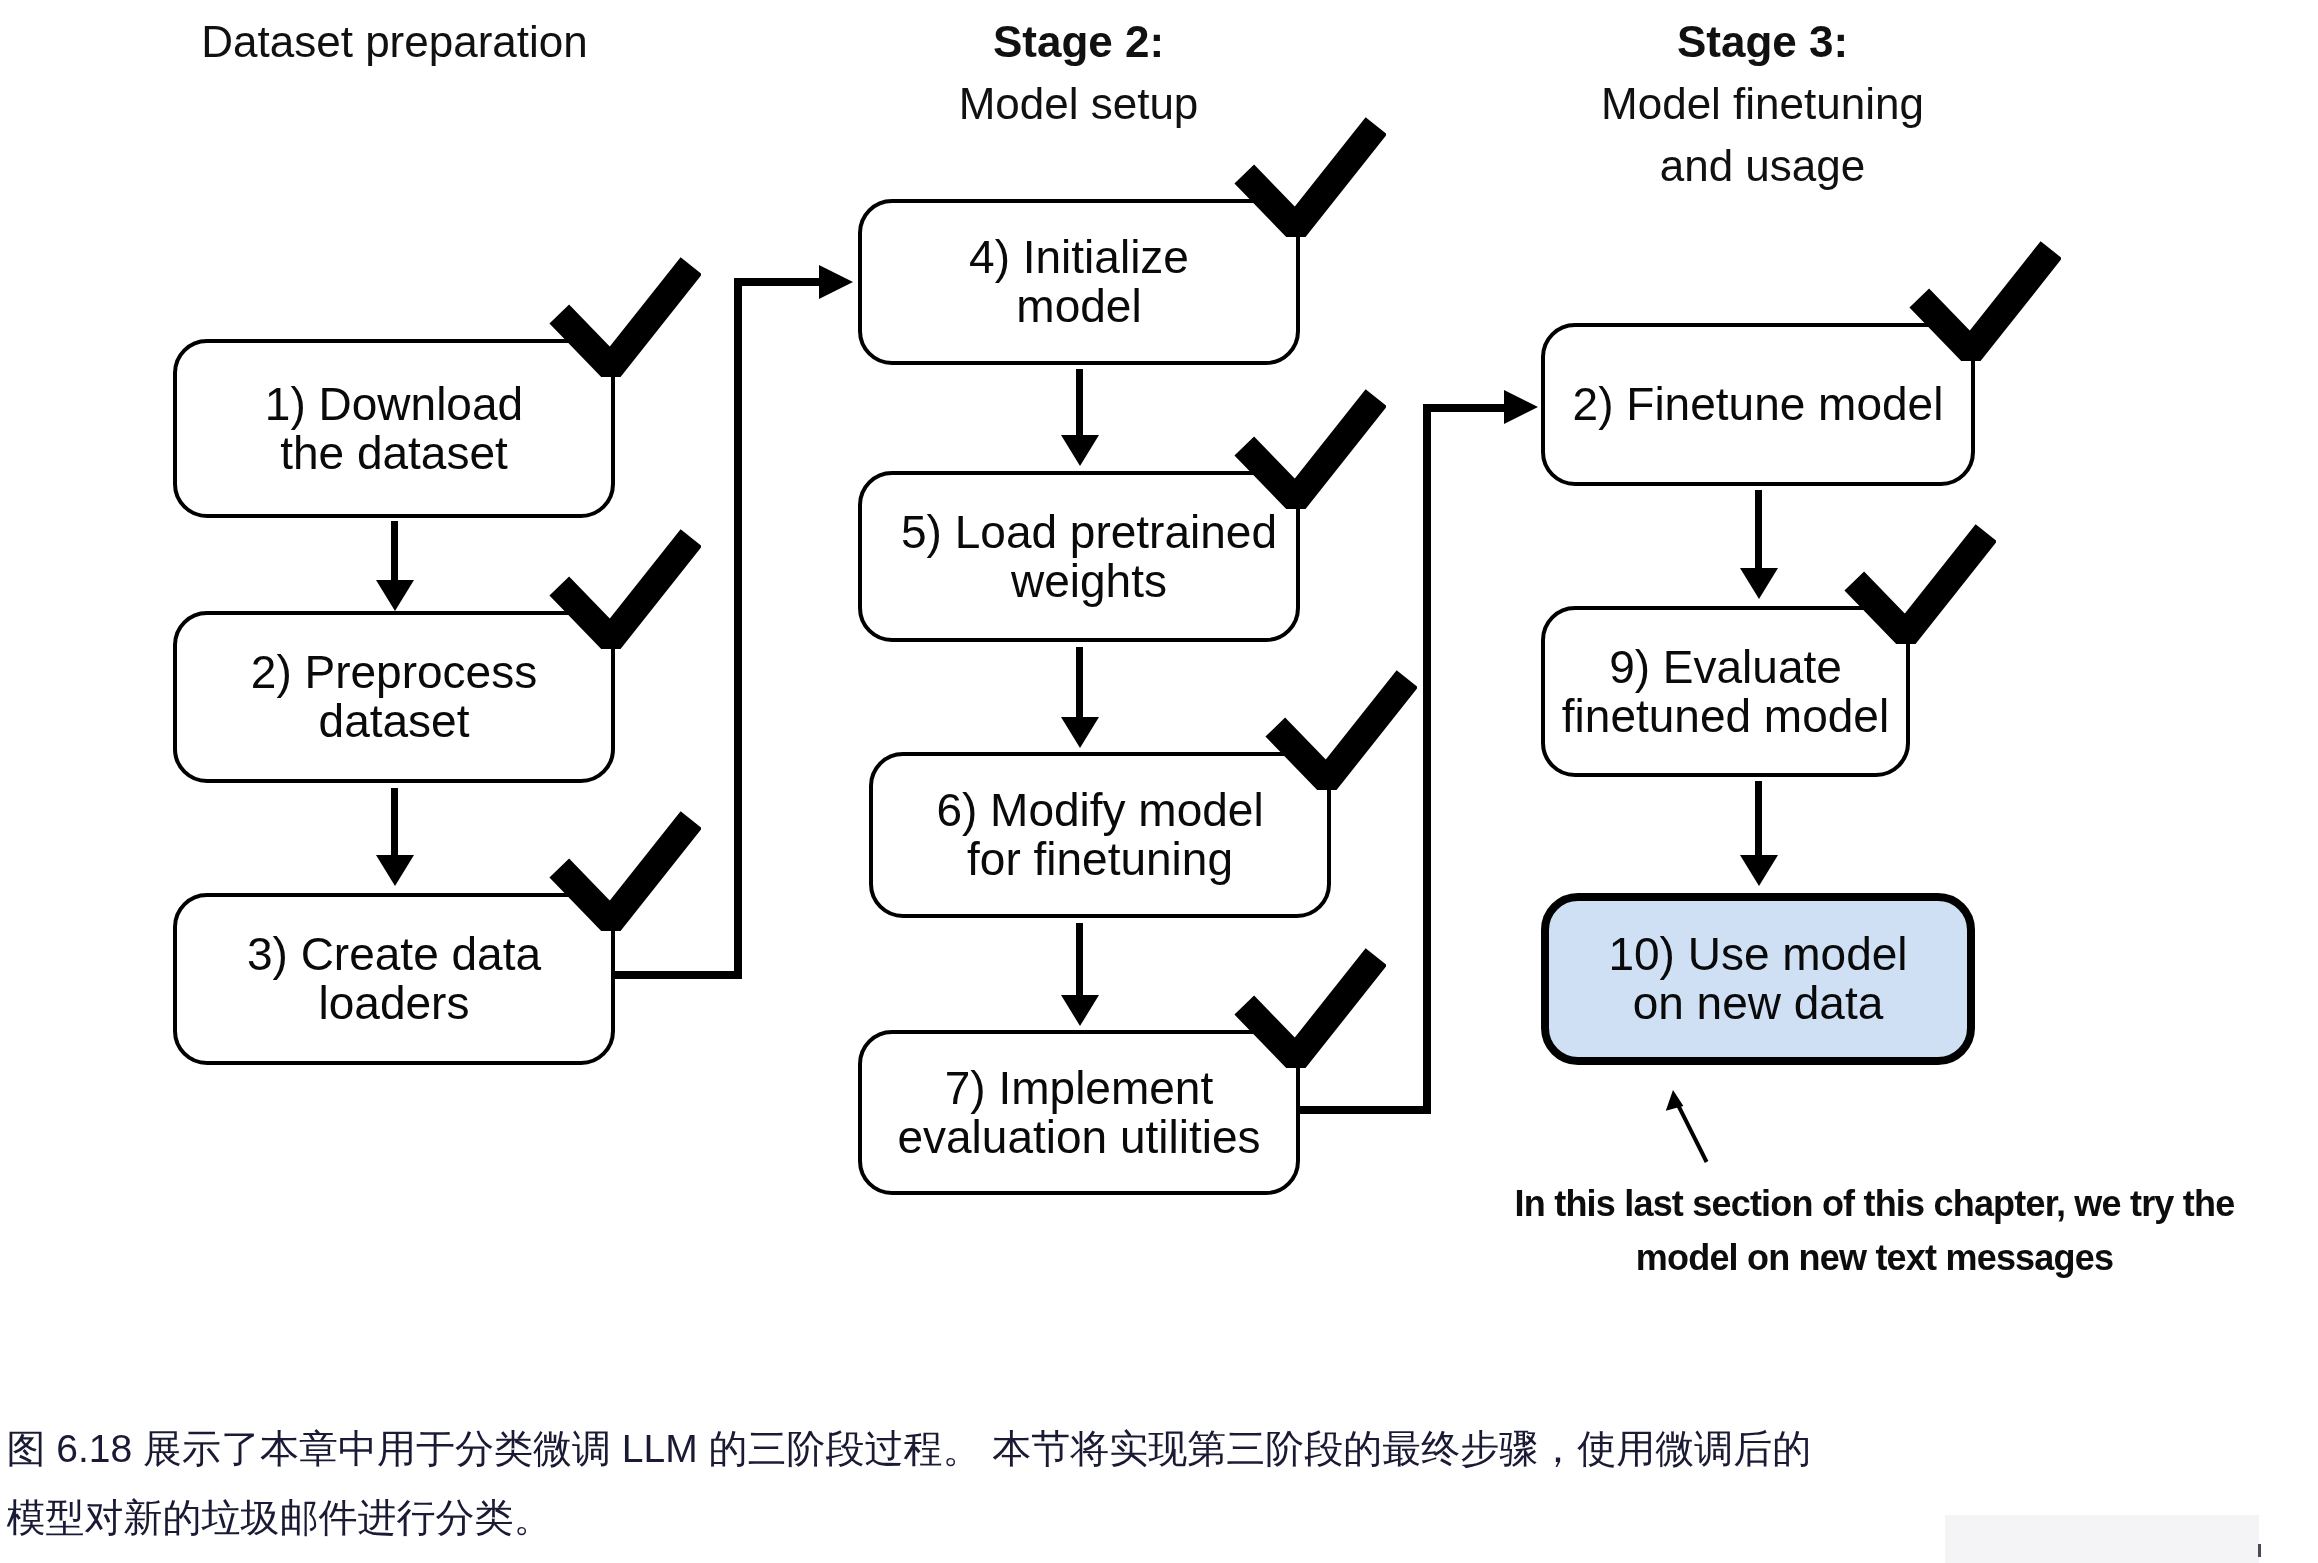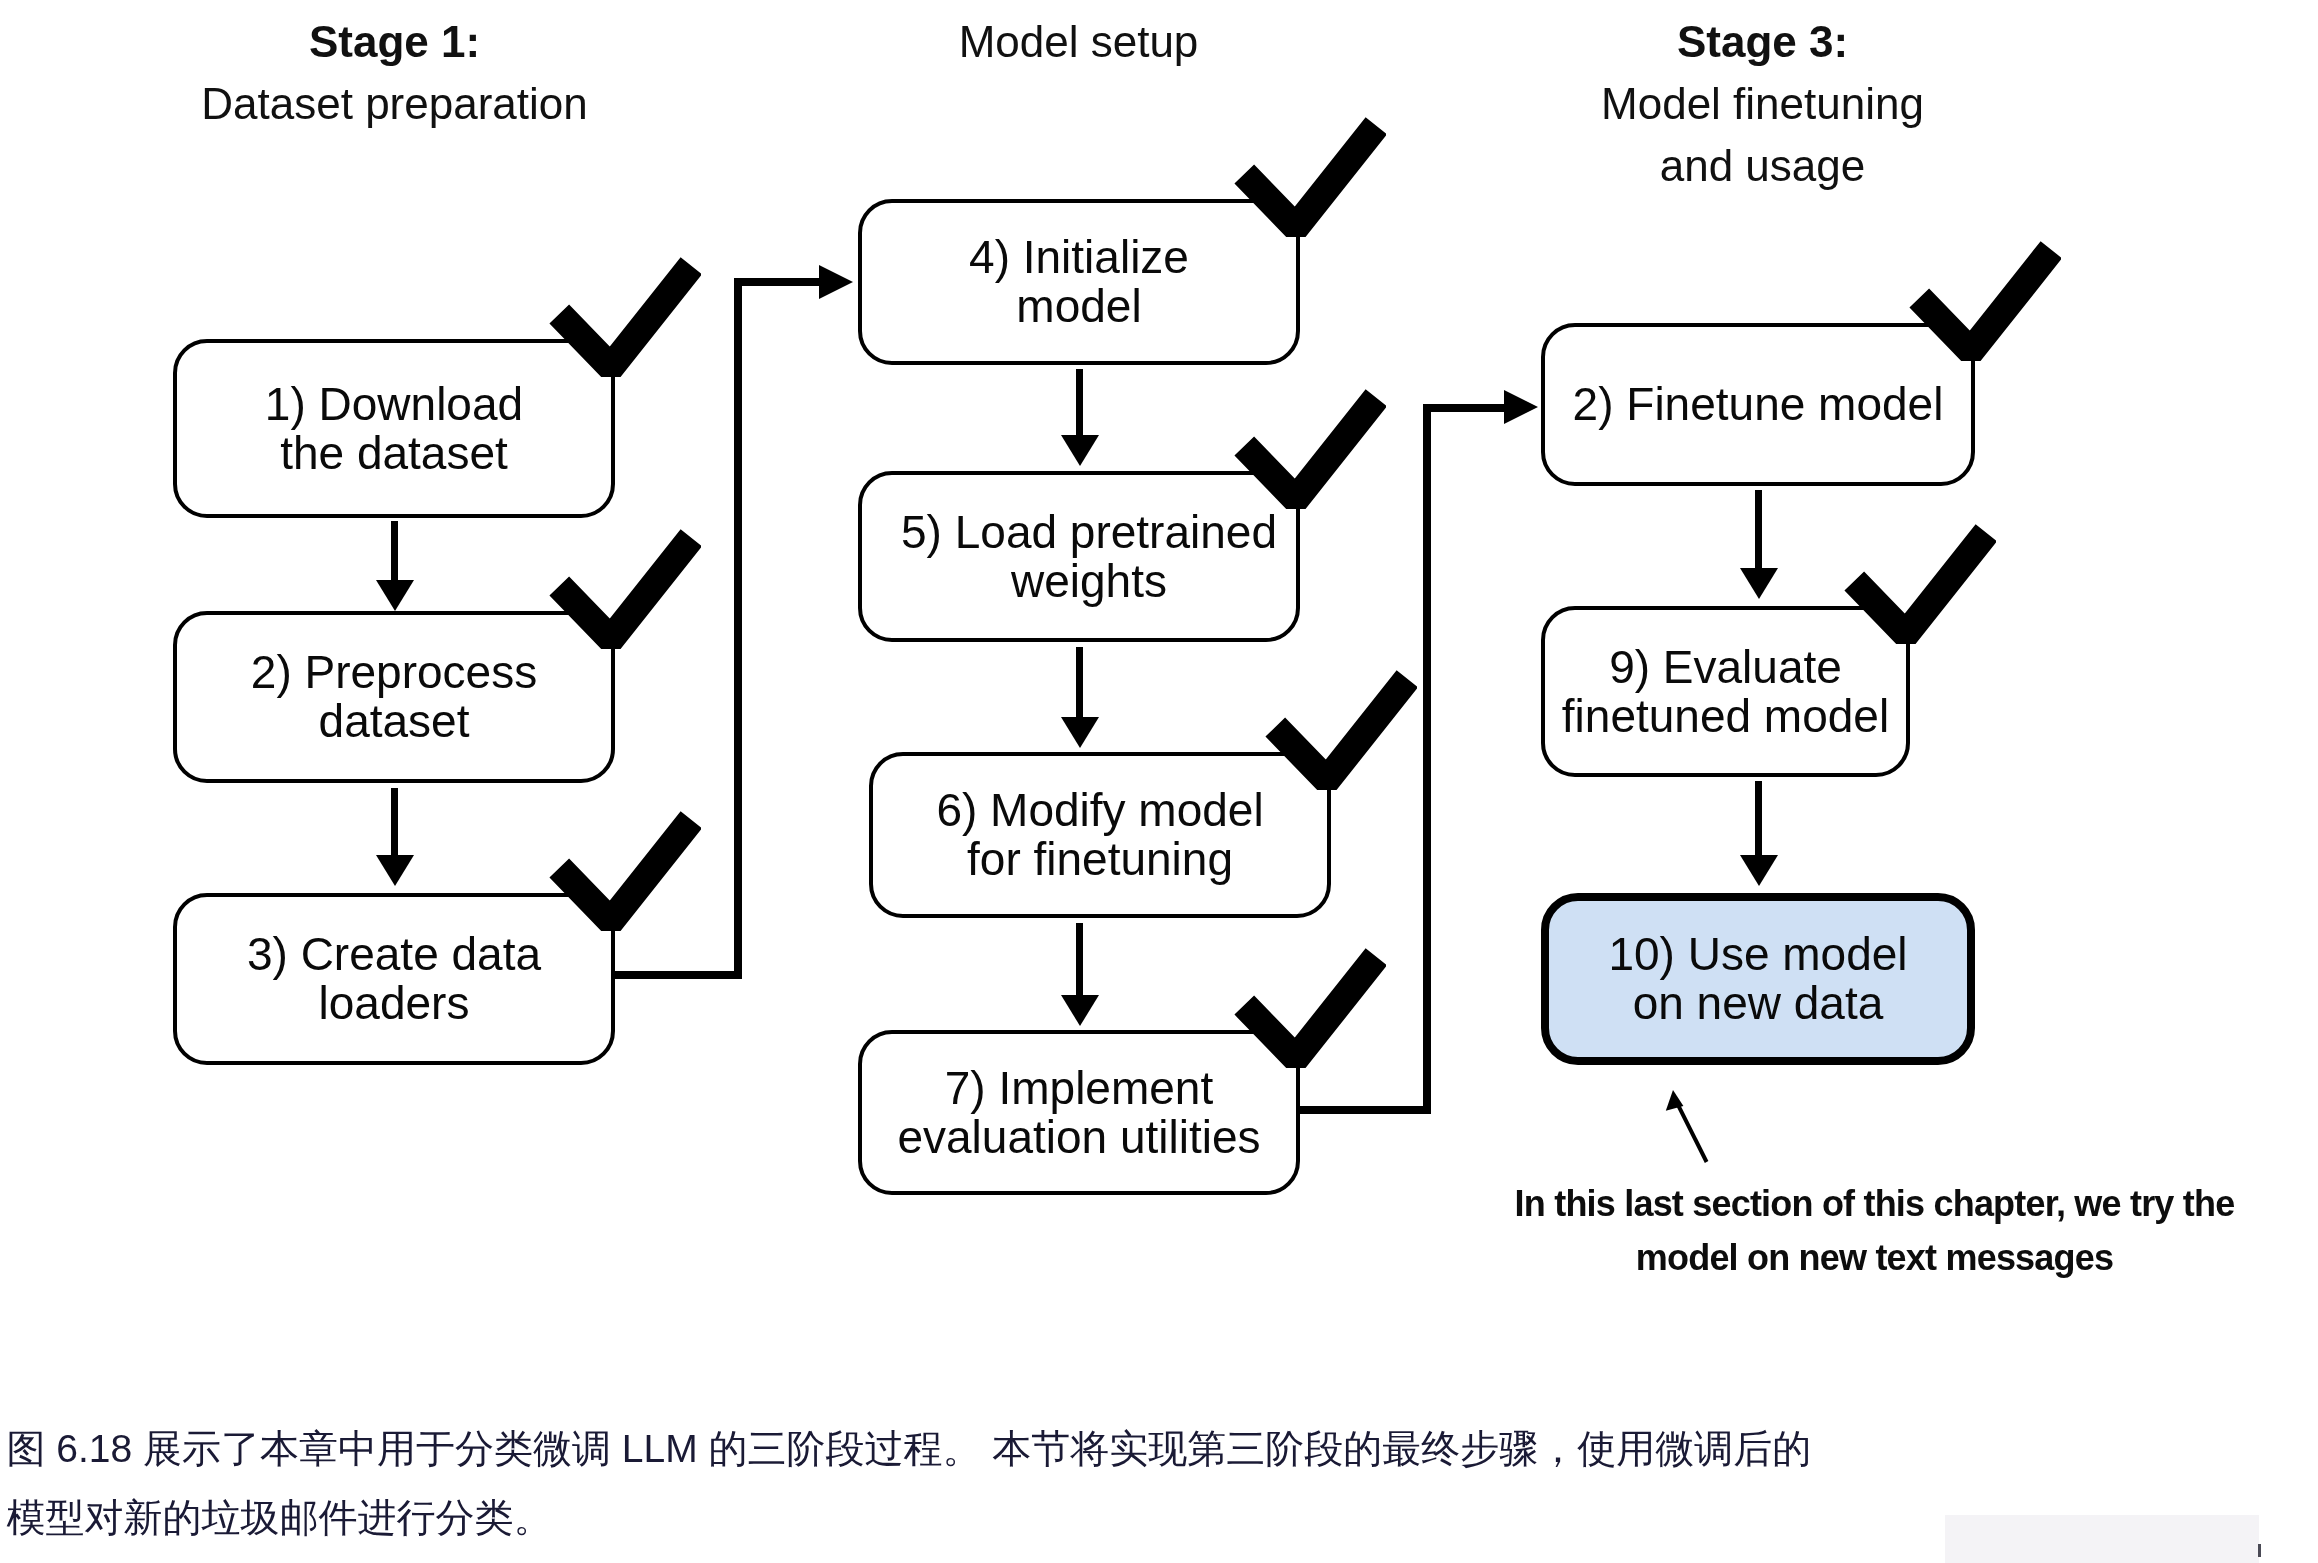--- a/index.html
+++ b/index.html
@@ -41,24 +41,24 @@
   
   .gray-strip{position:absolute;left:1945px;top:1515px;width:314px;height:49px;background:#f4f3f6;}
   .cursor-bar{position:absolute;left:2258px;top:1544px;width:3.2px;height:13px;background:#4a4a55;}
 </style>
 </head>
 <body>
 
 <div class="canvas">
 
   <div class="stage-header" style="left:137px;top:11.3px;width:515px;">
-    <div class="bold">Stage 1:</div>
     <div>Dataset preparation</div>
   </div>
   <div class="stage-header" style="left:837px;top:11.3px;width:483px;">
+    <div class="bold">Stage 2:</div>
     <div>Model setup</div>
   </div>
   <div class="stage-header" style="left:1521px;top:11.3px;width:483px;">
     <div class="bold">Stage 3:</div>
     <div>Model finetuning</div>
     <div>and usage</div>
   </div>
 
   <div class="flowbox" style="left:173px;top:339px;width:442px;height:179px;">
     <svg class="check" viewBox="0 0 190 150">

